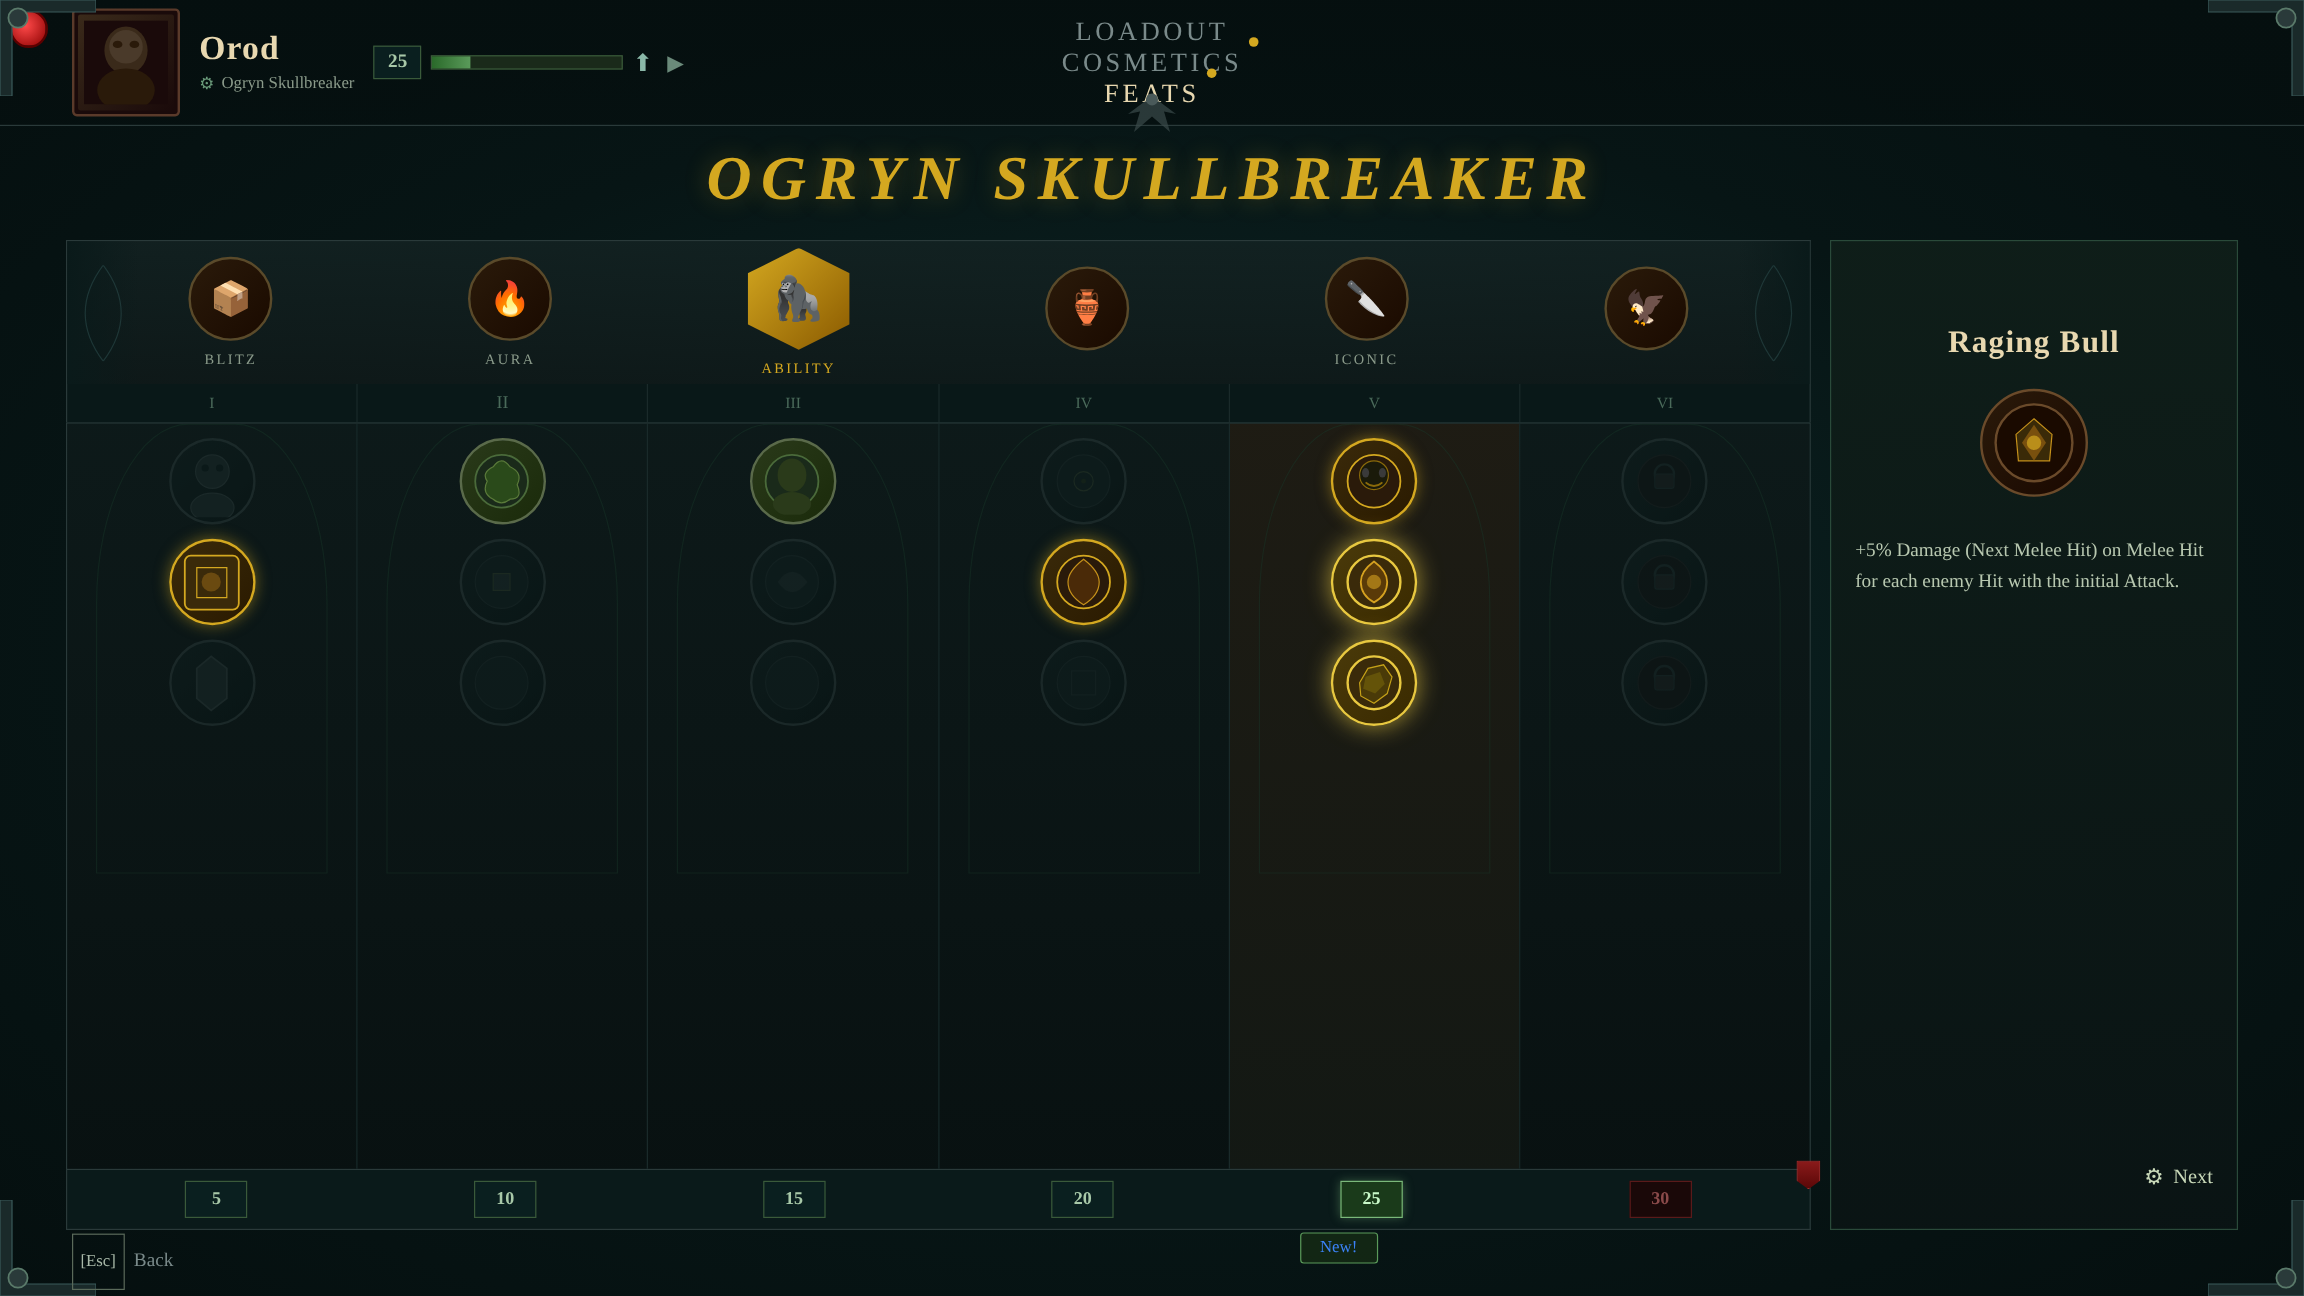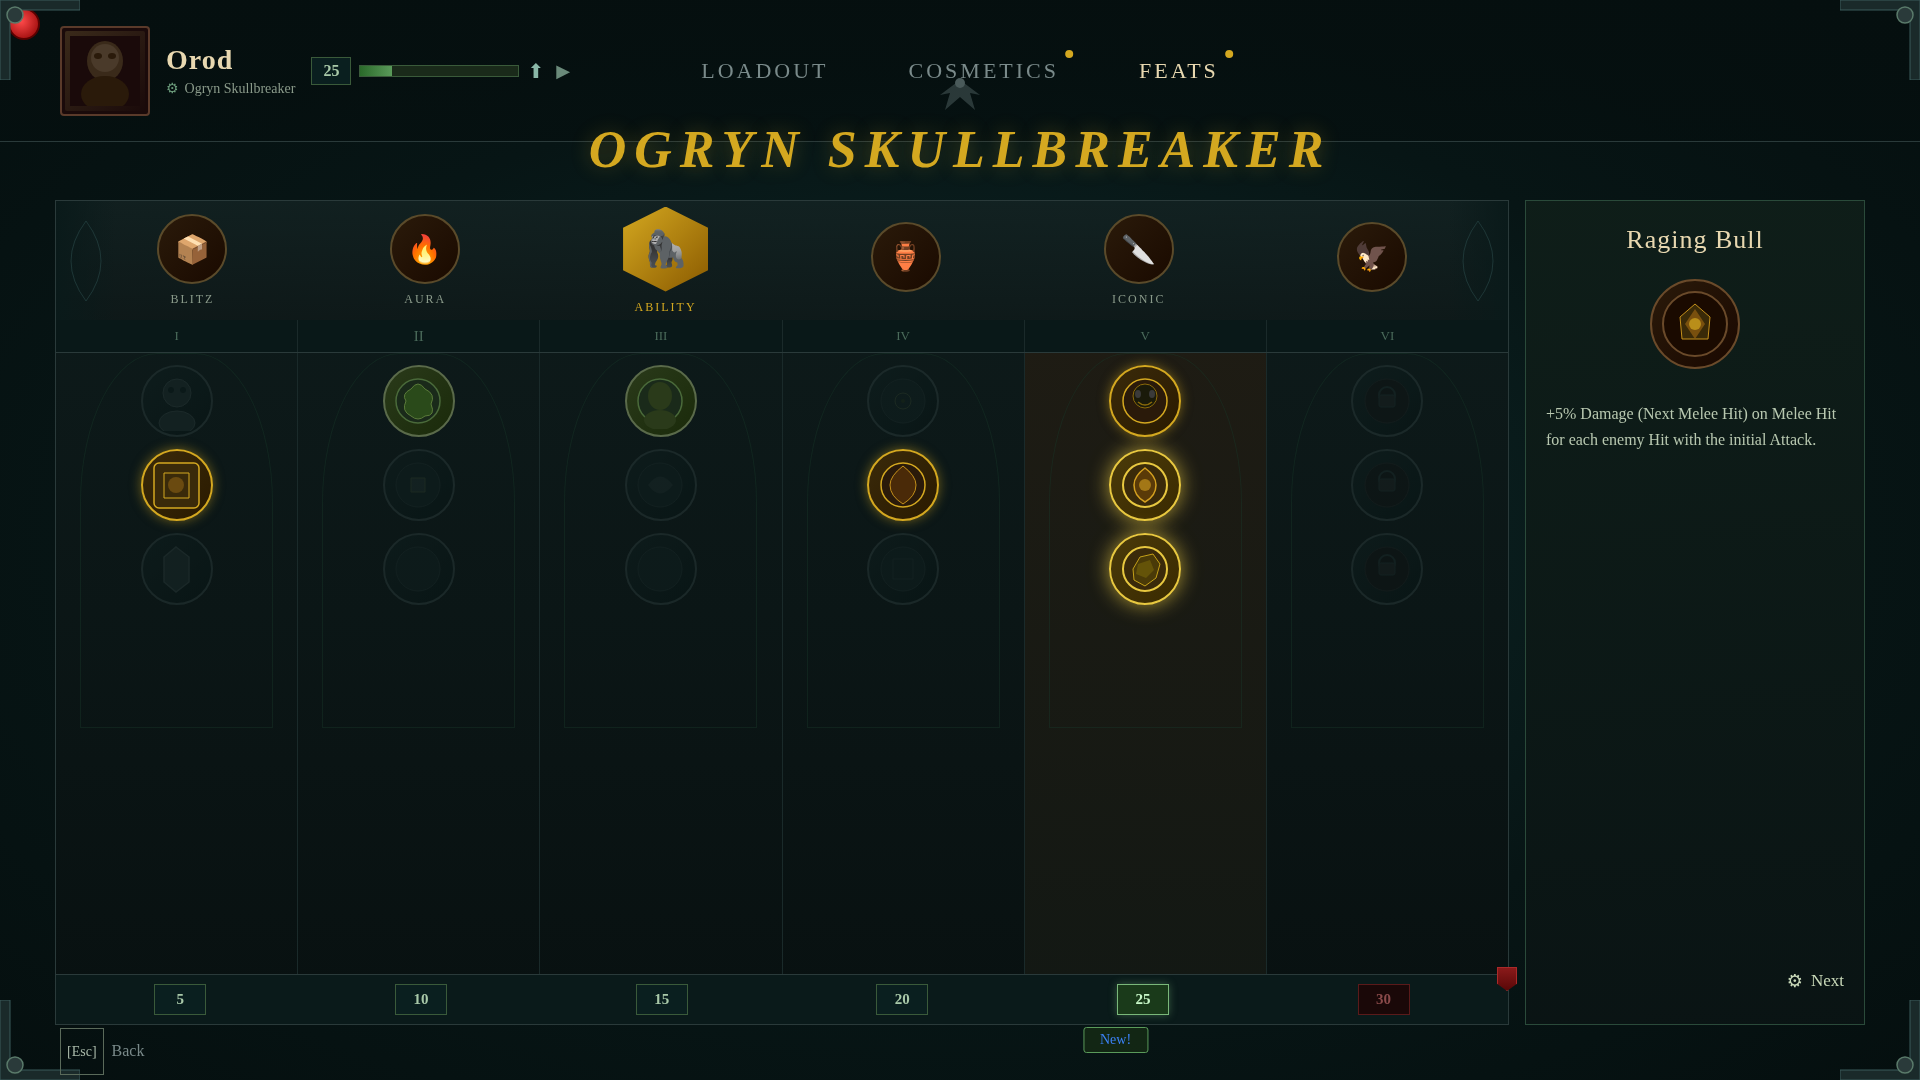--- a/index.html
+++ b/index.html
@@ -34,21 +34,21 @@
     .corner-br { bottom: 0; right: 0; }
 
     .corner svg { width: 80px; height: 80px; }
 
     
     .header {
       position: absolute;
       top: 0;
       left: 0;
       right: 0;
-      height: 142px;
+      height: 105px;
       z-index: 5;
       display: flex;
       align-items: center;
       background: linear-gradient(180deg, rgba(5,15,15,0.95) 0%, rgba(5,15,15,0.7) 100%);
       border-bottom: 1px solid #2a3a3a;
     }
 
     .character-portrait {
       width: 90px;
       height: 90px;
@@ -120,22 +120,22 @@
       color: #8ab8a8;
       font-size: 20px;
     }
 
     
     .nav-tabs {
       position: absolute;
       left: 50%;
       transform: translateX(-50%);
       display: flex;
-      gap: 80px;
-      align-items: center;
+      align-items: center;
+      flex-direction: column;
     }
     .nav-tab {
       font-size: 22px;
       letter-spacing: 3px;
       color: #7a8a8a;
       cursor: pointer;
       text-transform: uppercase;
       position: relative;
     }
     .nav-tab.active {
@@ -359,23 +359,24 @@
       border: 1px solid #2a4a3a;
       display: flex;
       flex-direction: column;
       padding: 24px 20px;
       gap: 16px;
     }
 
     .info-title {
       font-size: 26px;
       color: #e8d8b0;
-      font-weight: normal;
+      font-weight: bold;
       text-align: center;
       letter-spacing: 1px;
+      margin-top: 45px;
     }
 
     .info-icon-area {
       display: flex;
       justify-content: center;
       align-items: center;
       padding: 8px;
     }
     .info-icon-circle {
       width: 90px;

